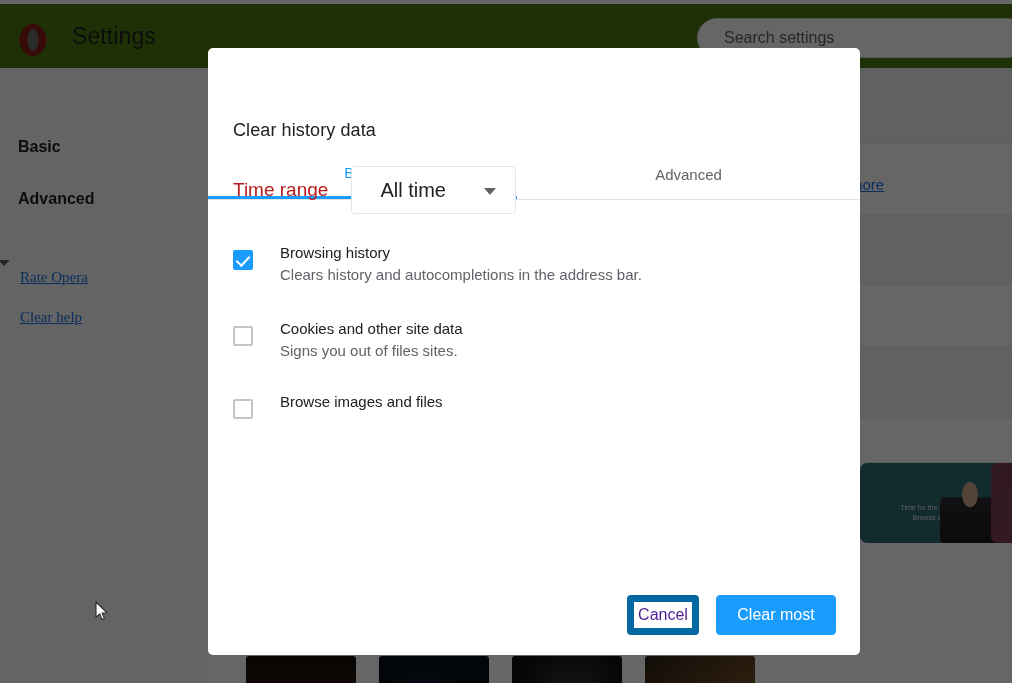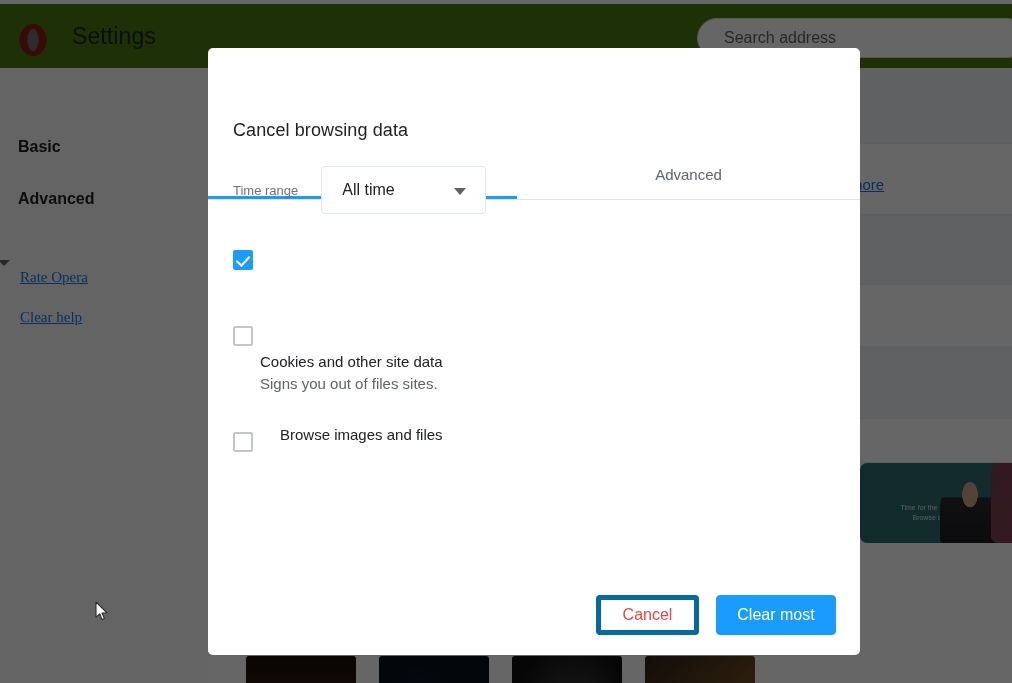--- a/index.html
+++ b/index.html
@@ -212,38 +212,38 @@
   #tab-advanced { left: 326px; }
 
   .timerange-row {
     position: absolute;
     left: 25px; top: 118px;
     display: flex;
     align-items: center;
     gap: 23px;
   }
   .timerange-label {
-    font-size: 13px;
-    color: #737373;
+    font-size: 19px;
+    color: #b91c1c;
     text-align: right;
   }
   .timerange-select {
     position: relative;
     width: 165px; height: 48px;
     border: 1px solid #dfe6ef;
     border-radius: 4px;
     background: #ffffff;
     box-sizing: border-box;
     display: flex;
     align-items: center;
   }
   .timerange-value {
     position: absolute;
-    left: 20px;
-    font-size: 16px;
+    left: 28px;
+    font-size: 20px;
     color: #202124;
     text-align: center;
   }
   .select-caret {
     position: absolute;
     right: 19px; top: 21px;
     width: 0; height: 0;
     border-left: 6px solid transparent;
     border-right: 6px solid transparent;
     border-top: 7px solid #5f6368;
@@ -256,21 +256,21 @@
   }
   .check-item {
     position: relative;
     display: flex;
     align-items: flex-start;
     padding: 0 25px;
     box-sizing: border-box;
     min-height: 49px;
   }
   #item-browsing-history { margin-top: 0; }
-  #item-cookies { margin-top: 27px; flex-direction: column; }
+  #item-cookies { margin-top: 27px; }
   #item-cached { margin-top: 24px; }
 
   .checkbox {
     flex: 0 0 auto;
     width: 20px; height: 20px;
     border: 2px solid #c2c6cc;
     border-radius: 2px;
     background: #ffffff;
     box-sizing: border-box;
     margin-top: 13px;
@@ -316,24 +316,24 @@
     height: 40px;
     border-radius: 4px;
     font-size: 16px;
     display: flex;
     align-items: center;
     justify-content: center;
     box-sizing: border-box;
     cursor: default;
   }
   .btn-cancel {
-    width: 103px;
-    background: #ffffff;
-    border: 5px solid #0369a1;
-    color: #ef4444;
+    width: 72px;
+    background: #ffffff;
+    border: 7px solid #0369a1;
+    color: #4c1d95;
   }
   .btn-primary {
     width: 120px;
     background: #1a9cff;
     border: 1px solid #1a9cff;
     color: #ffffff;
   }
 
   
   #cursor {
@@ -350,21 +350,21 @@
   <div class="topbar">
     <span class="opera-logo">
       <svg width="42" height="42" viewBox="0 0 42 42">
         <ellipse cx="21" cy="21" rx="13.5" ry="16" fill="#8c1a16"></ellipse>
         <ellipse cx="21" cy="21" rx="5.6" ry="11.2" fill="#6e6e6e"></ellipse>
       </svg>
     </span>
     <span class="topbar-title">Settings</span>
 
     <div class="search-box">
-      <span class="search-box-text">Search address</span>
+      <span class="search-box-text">Search settings</span>
     </div>
   </div>
 
   <div class="sidebar">
     <span class="side-entry" style="left:18px; top:70px;">Basic</span>
     <span class="side-caret"></span>
     <span class="side-entry" style="left:18px; top:122px;">Advanced</span>
     <span class="side-link" style="left:20px; top:201px;">Rate Opera</span>
     <span class="side-link" style="left:20px; top:241px;">Clear help</span>
   </div>
@@ -395,21 +395,21 @@
       <div class="thumb t3"></div>
       <div class="thumb t4"></div>
     </div>
   </div>
 </div>
 
 <div id="scrim"></div>
 
 <div id="dialog">
 
-  <span class="dlg-title">Cancel browsing data</span>
+  <span class="dlg-title">Clear history data</span>
 
   <div class="tabstrip">
     <div class="tab active" id="tab-basic">
       <span>Basic</span>
     </div>
     <div class="tab" id="tab-advanced">
       <span>Advanced</span>
     </div>
   </div>
 
@@ -418,20 +418,24 @@
     <div class="timerange-select">
       <span class="timerange-value">All time</span>
       <span class="select-caret"></span>
     </div>
   </div>
 
   <div class="check-list">
 
     <div class="check-item" id="item-browsing-history">
       <span class="checkbox checked"></span>
+      <span class="check-texts">
+        <div class="check-label">Browsing history</div>
+        <div class="check-sub">Clears history and autocompletions in the address bar.</div>
+      </span>
     </div>
 
     <div class="check-item" id="item-cookies">
       <span class="checkbox"></span>
       <span class="check-texts">
         <div class="check-label">Cookies and other site data</div>
         <div class="check-sub">Signs you out of files sites.</div>
       </span>
     </div>
 

